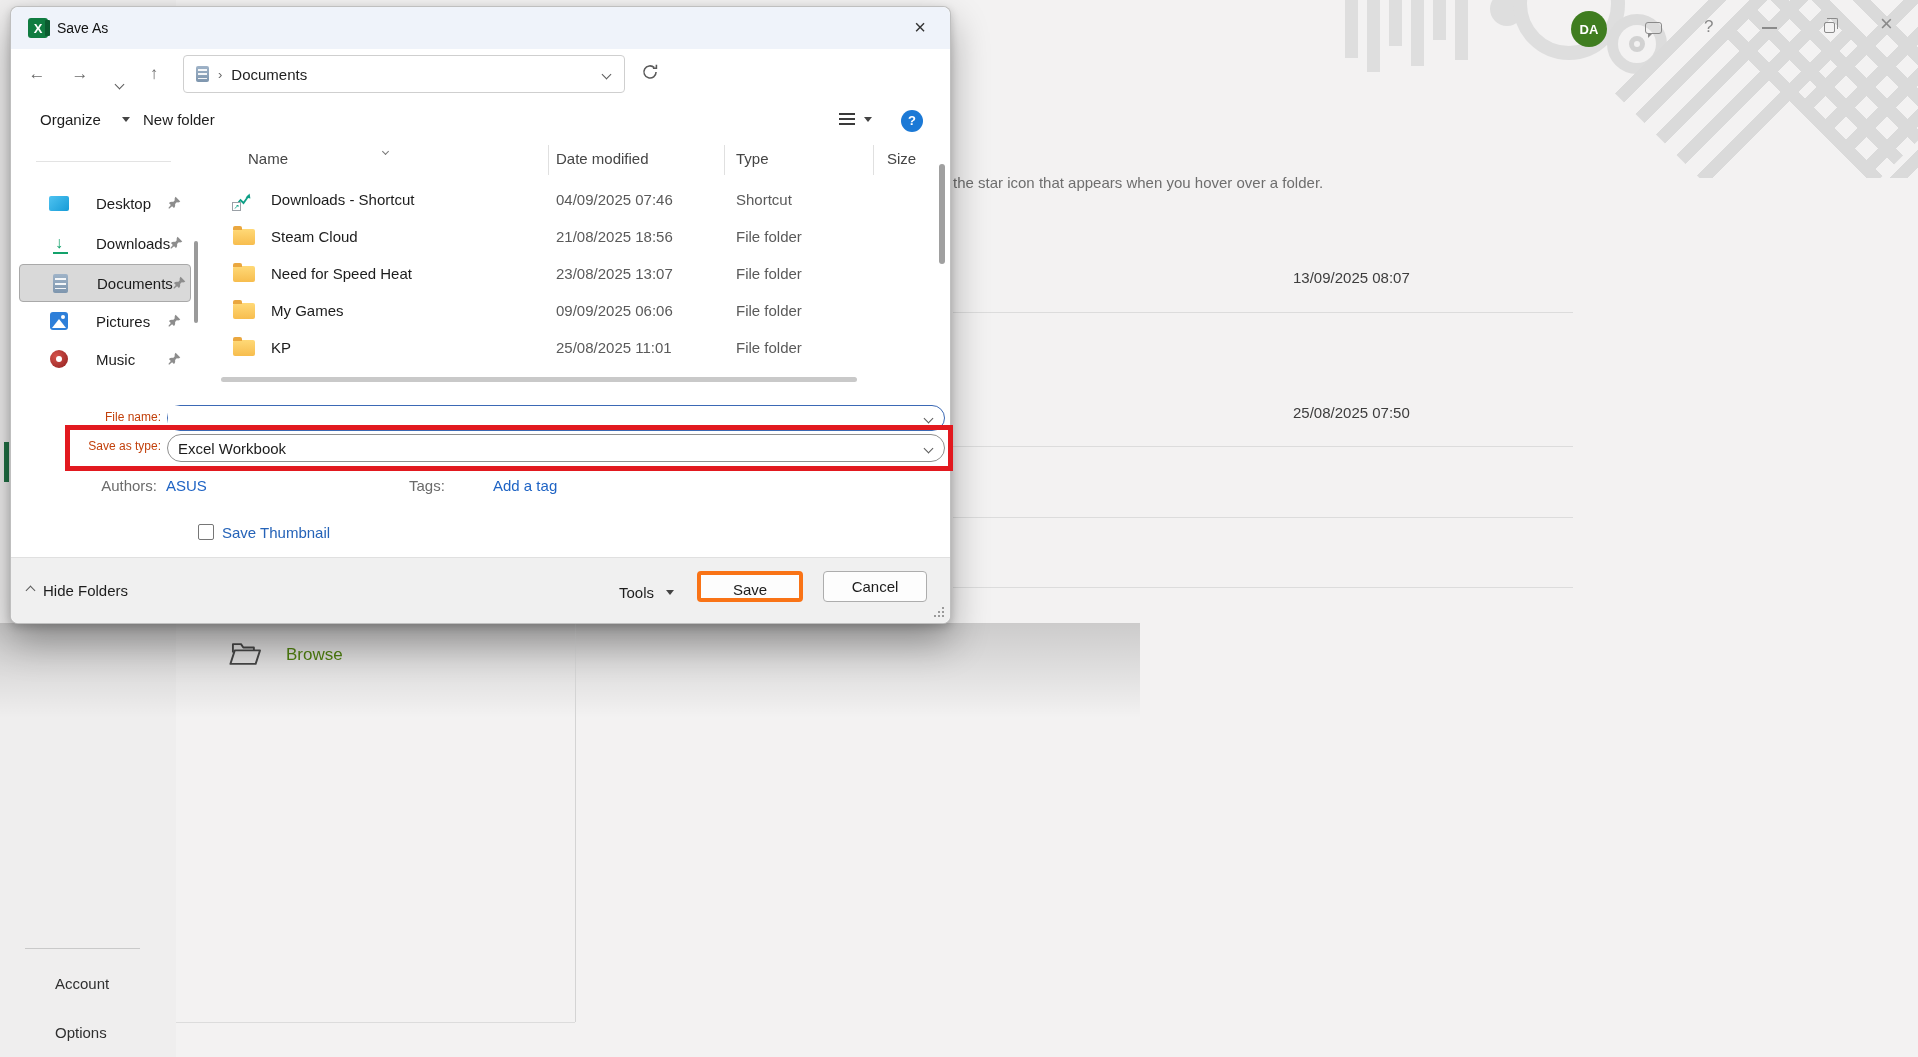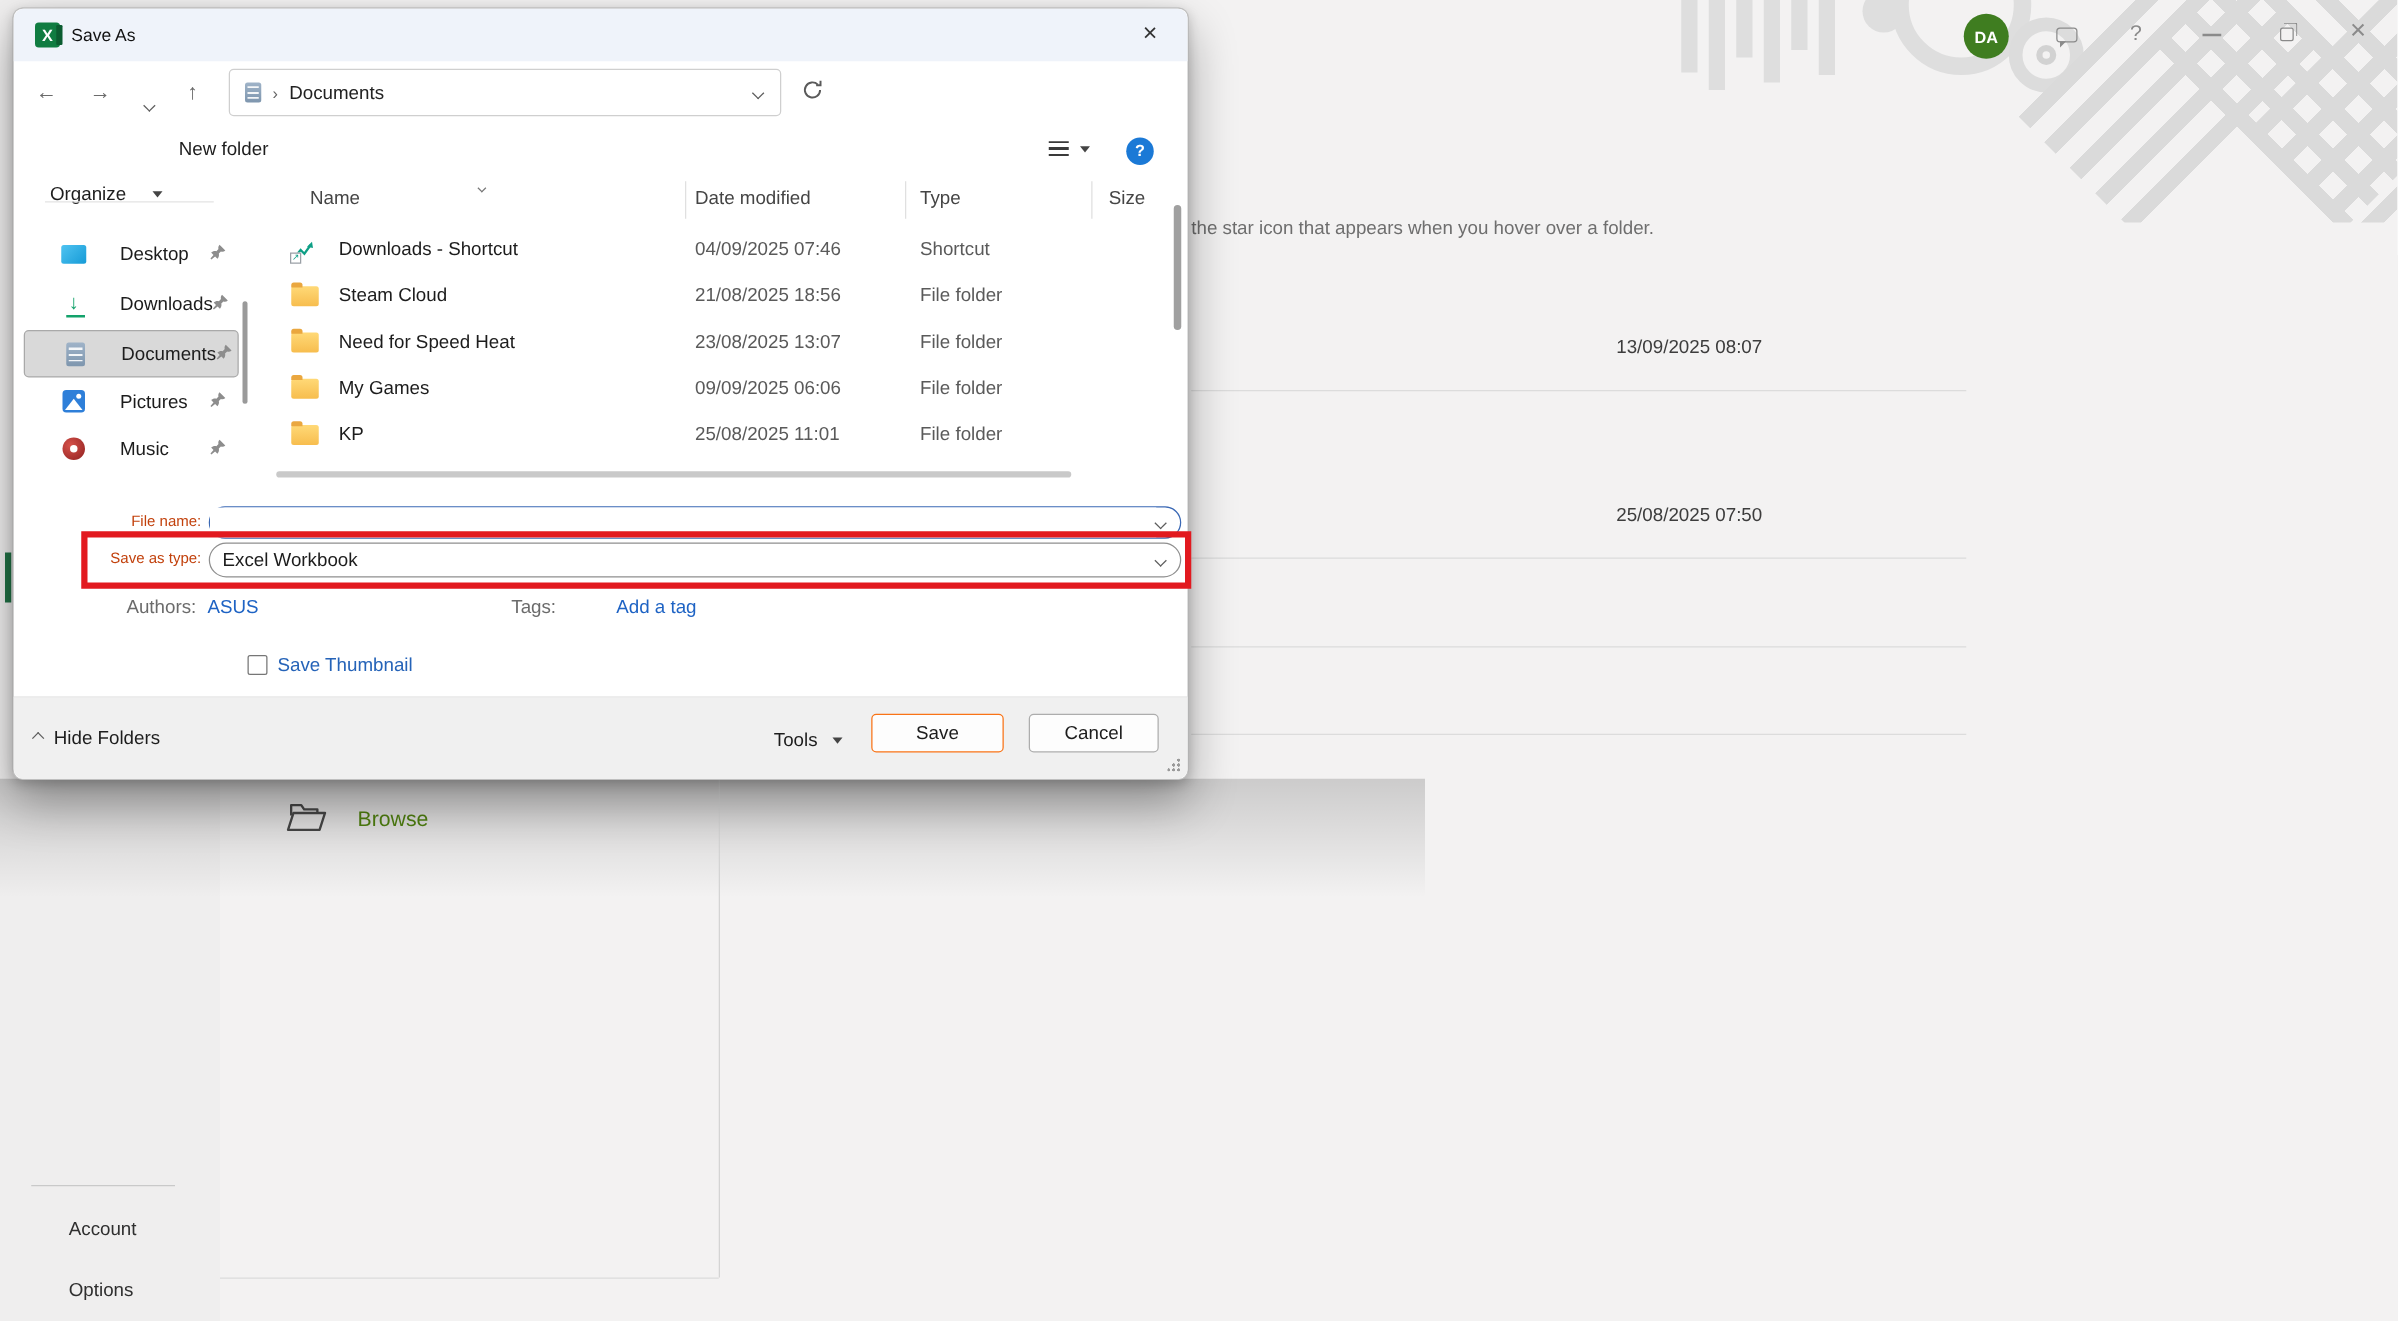--- a/index.html
+++ b/index.html
@@ -63,21 +63,21 @@
   .ic-doc { width:13px; height:16px; border-radius:2px; background:linear-gradient(180deg,#9fb3c8,#7e96ae); position:relative; flex:0 0 auto; }
   .ic-doc::after { content:''; position:absolute; left:2px; right:2px; top:3px; bottom:3px; background:repeating-linear-gradient(180deg, rgba(255,255,255,.9) 0 1.6px, rgba(0,0,0,0) 1.6px 4.4px); }
   .addr-sep { color:#666; font-size:13px; }
   .addr-loc { color:#222; font-size:15px; flex:1 1 auto; }
   .addr-chev { margin-right:2px; }
   .refresh-btn { position:absolute; left:630px; top:56px; width:24px; height:24px; cursor:pointer; }
   .search { position:absolute; left:687px; top:48px; width:239px; height:38px; background:#fff; border:1px solid #cfcfcf; border-radius:4px; display:flex; align-items:center; padding:0 10px 0 12px; }
   .search input { flex:1 1 auto; border:none; outline:none; font-size:15px; color:#333; font-family:"Liberation Sans", sans-serif; background:transparent; }
   .search input::placeholder { color:#7a7a7a; }
 
-  .cmd-organize { position:absolute; left:29px; top:104px; font-size:15px; color:#1d1d1d; cursor:pointer; display:flex; align-items:center; gap:21px;margin-top:36px; }
+  .cmd-organize { position:absolute; left:29px; top:104px; font-size:15px; color:#1d1d1d; cursor:pointer; display:flex; align-items:center; gap:21px; }
   .caret-down { display:inline-block; width:0; height:0; border-left:4px solid transparent; border-right:4px solid transparent; border-top:5px solid #444; }
   .cmd-newfolder { position:absolute; left:132px; top:104px; font-size:15px; color:#1d1d1d; cursor:pointer; }
   .view-btn { position:absolute; left:828px; top:106px; display:flex; align-items:center; gap:9px; cursor:pointer; }
   .ic-viewlist { width:16px; height:12px; background:repeating-linear-gradient(180deg,#3a3a3a 0 1.8px, rgba(0,0,0,0) 1.8px 5px); }
   .help-btn { position:absolute; left:890px; top:103px; width:22px; height:22px; border-radius:50%; background:#1b79d6; color:#fff; font-size:13px; font-weight:bold; text-align:center; line-height:22px; cursor:pointer; }
 
   
   .side-divider { position:absolute; left:25px; top:154px; width:135px; height:1px; background:#e3e3e3; }
   .side-item { position:absolute; left:8px; width:172px; height:38px; display:flex; align-items:center; cursor:pointer; border-radius:4px; }
   .side-item.selected { background:#d9d9d9; border:1px solid #a9a9a9; }
@@ -132,21 +132,21 @@
   .lbl-tags { left:398px; top:470px; width:35px; text-align:right; }
   .val-addtag { left:482px; top:470px; }
   .thumb-check { position:absolute; left:187px; top:517px; width:16px; height:16px; accent-color:#fff; border:1px solid #767676; appearance:none; background:#fff; border-radius:2px; cursor:pointer; }
   .thumb-label { position:absolute; left:211px; top:517px; font-size:15px; color:#2563b8; cursor:pointer; }
 
   
   .dlg-footer { position:absolute; left:0; right:0; bottom:0; height:66px; background:#f0f0f0; border-top:1px solid #e0e0e0; border-radius:0 0 8px 8px; }
   .hide-folders { position:absolute; left:16px; top:24px; display:flex; align-items:center; gap:9px; cursor:pointer; font-size:15px; color:#1d1d1d; }
   .tools-btn { position:absolute; left:608px; top:26px; display:flex; align-items:center; gap:12px; cursor:pointer; font-size:15px; color:#1d1d1d; }
   .btn { position:absolute; top:13px; height:31px; background:#fdfdfd; border-radius:4px; font-size:15px; color:#1c1c1c; text-align:center; line-height:29px; cursor:pointer; }
-  .btn-save { left:686px; width:106px; border:1px solid #f97316; }
+  .btn-save { left:686px; width:106px; border:4px solid #f97316; }
   .btn-cancel { left:812px; width:104px; border:1px solid #adadad; }
   .grip { position:absolute; right:6px; bottom:6px; width:10px; height:10px; background:
     radial-gradient(circle at 9px 1px, #9a9a9a 1.2px, transparent 1.4px),
     radial-gradient(circle at 9px 5px, #9a9a9a 1.2px, transparent 1.4px),
     radial-gradient(circle at 9px 9px, #9a9a9a 1.2px, transparent 1.4px),
     radial-gradient(circle at 5px 5px, #9a9a9a 1.2px, transparent 1.4px),
     radial-gradient(circle at 5px 9px, #9a9a9a 1.2px, transparent 1.4px),
     radial-gradient(circle at 1px 9px, #9a9a9a 1.2px, transparent 1.4px);
     cursor:nwse-resize; }
 </style>

